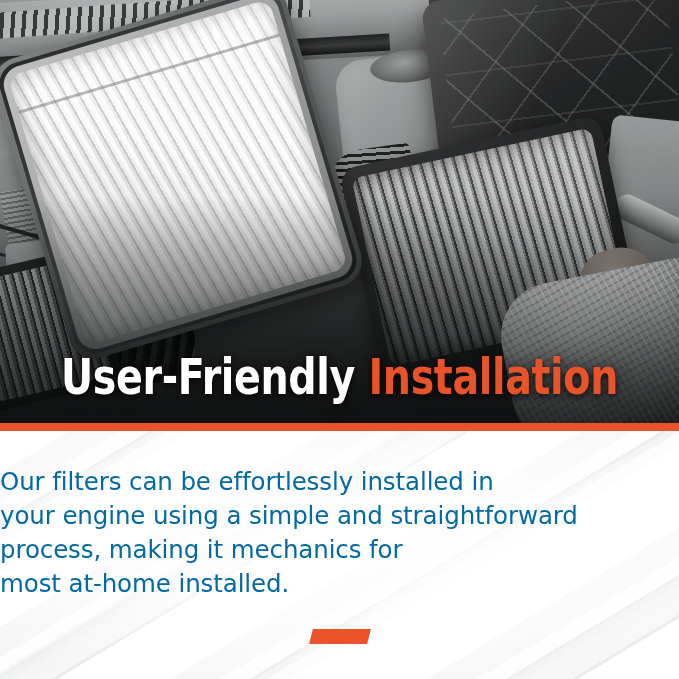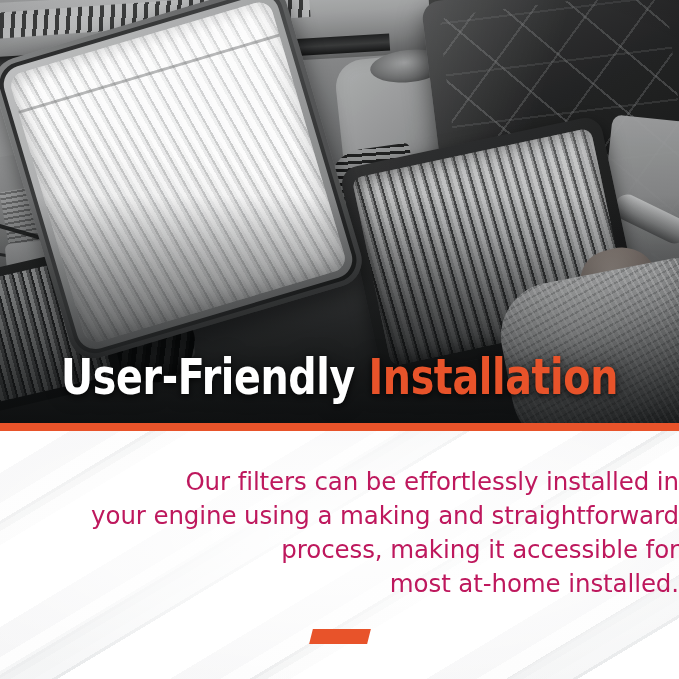--- a/index.html
+++ b/index.html
@@ -496,25 +496,25 @@
       radial-gradient(ellipse 70% 68% at 50% 42%, rgba(255,255,255,.94) 0%, rgba(255,255,255,.55) 55%, rgba(255,255,255,0) 100%);
     pointer-events: none;
   }
 
   
   .body-copy {
     position: absolute;
     left: 0;
     right: 0;
     top: 34px;
-    text-align: right;
+    text-align: left;
     font-family: "DejaVu Sans", "Liberation Sans", sans-serif;
     font-size: 24.5px;
     line-height: 34px;
-    color: #be185d;
+    color: #0369a1;
     font-weight: 400;
     letter-spacing: -0.1px;
   }
   .body-copy .bl { display: block; white-space: nowrap; }
 
   
   .accent-shape {
     position: absolute;
     left: 50%;
     top: 198px;
@@ -604,21 +604,21 @@
 
   <div class="divider-rule"></div>
 
   <div class="lower">
     <div class="lower-stripes"></div>
     <div class="lower-stripes2"></div>
     <div class="lower-wash"></div>
 
     <div class="body-copy">
       <span class="bl">Our filters can be effortlessly installed in</span>
-      <span class="bl">your engine using a making and straightforward</span>
-      <span class="bl">process, making it accessible for</span>
+      <span class="bl">your engine using a simple and straightforward</span>
+      <span class="bl">process, making it mechanics for</span>
       <span class="bl">most at-home installed.</span>
     </div>
 
     <div class="accent-shape"></div>
   </div>
 
 </div>
 
 </body></html>

